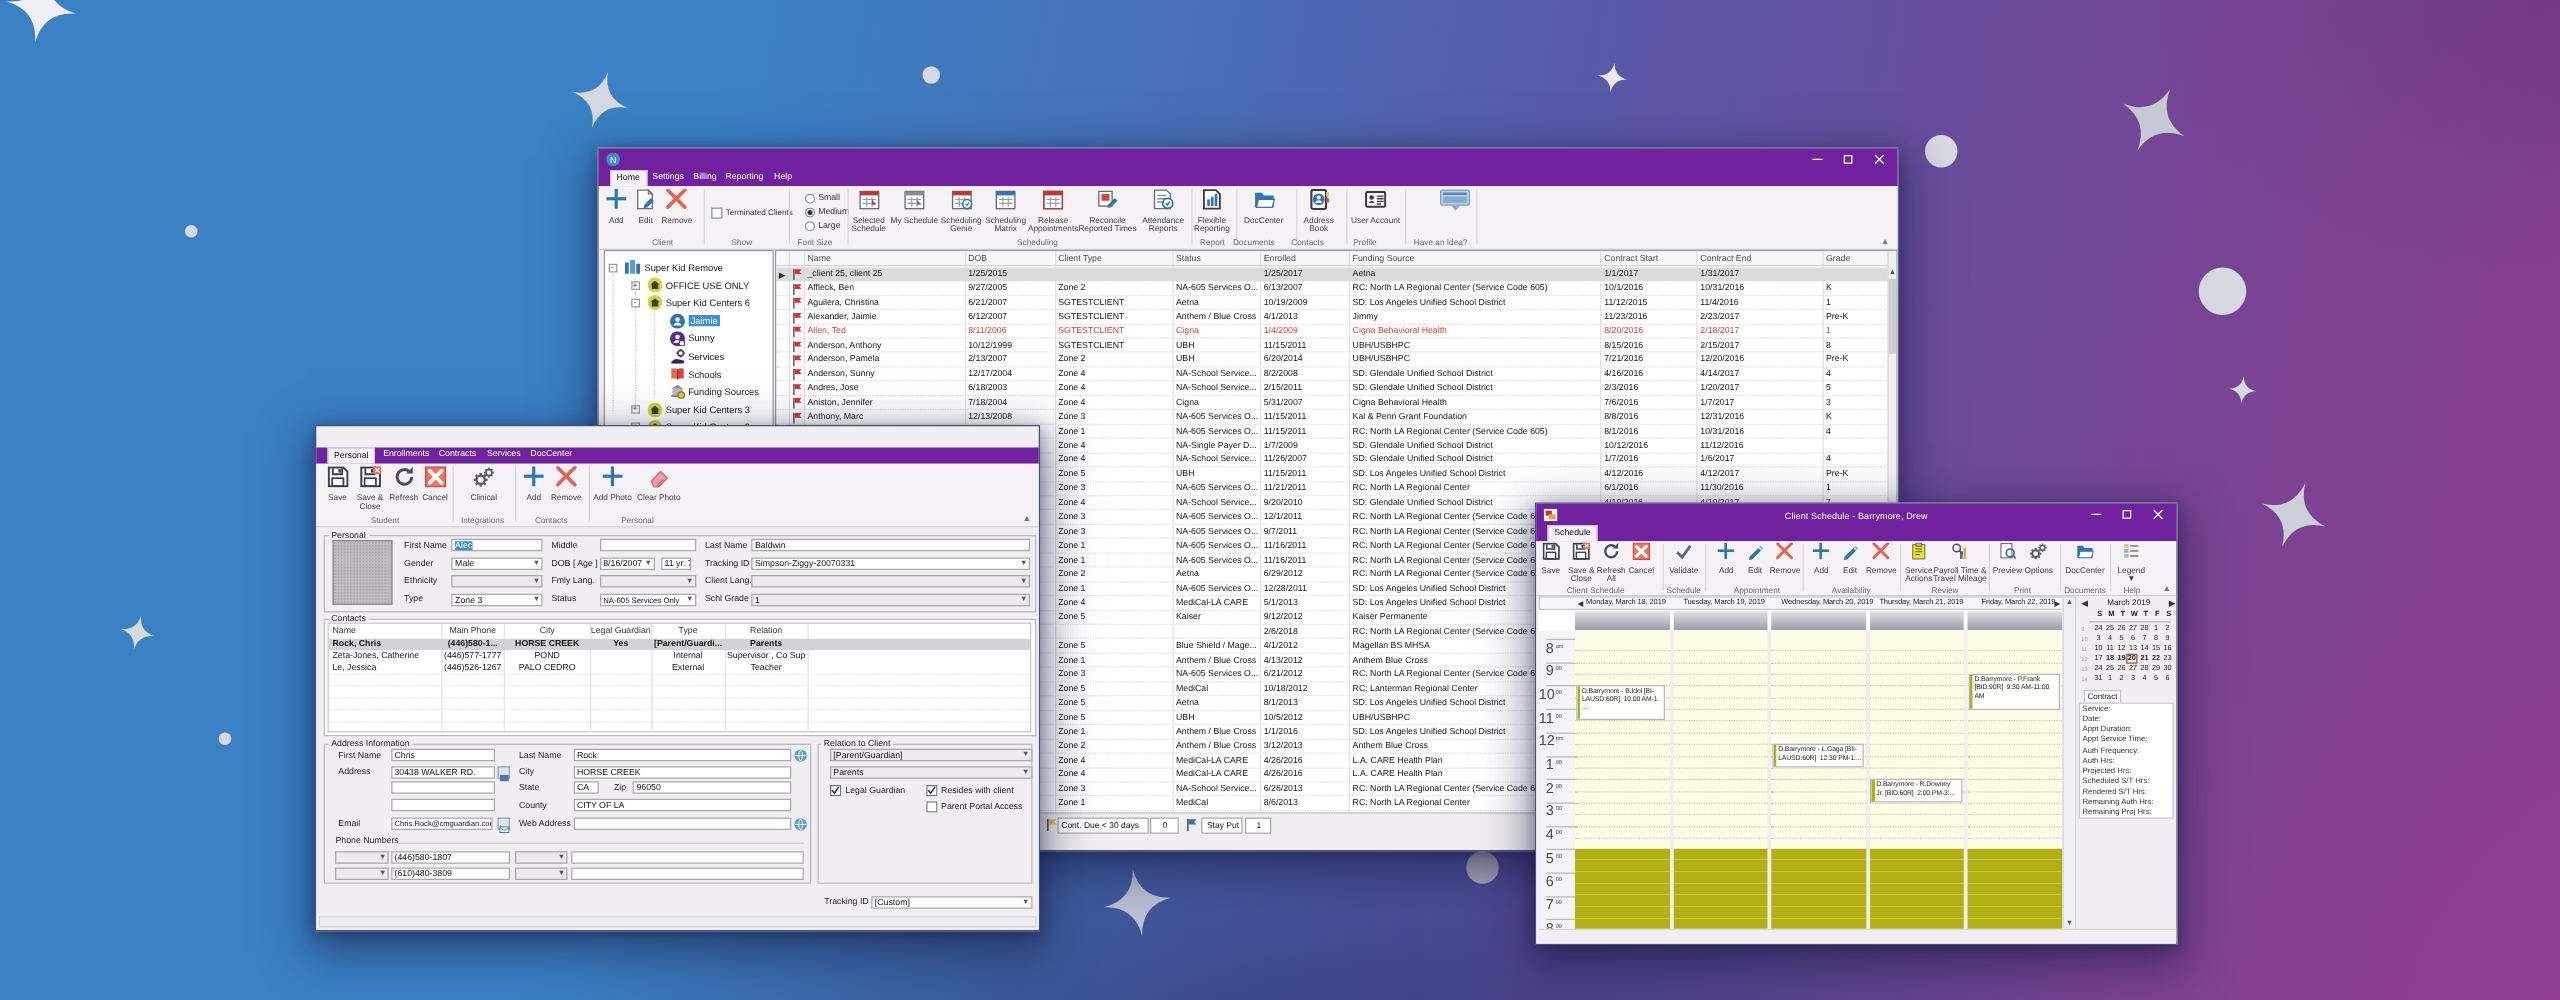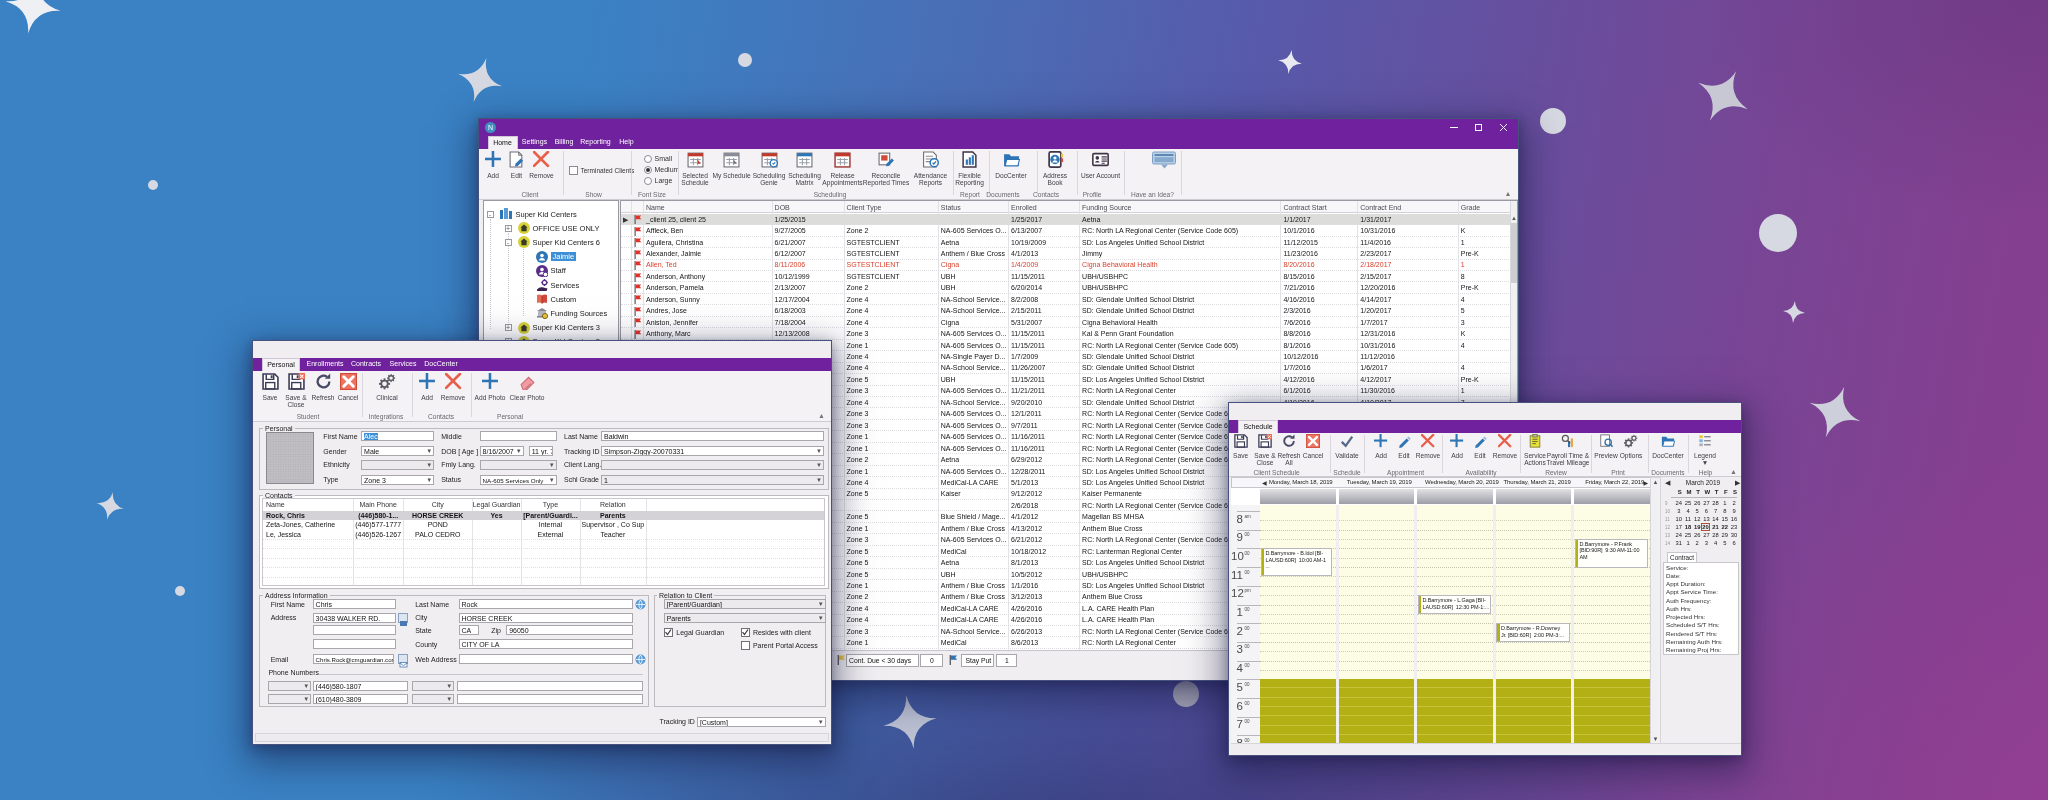--- a/index.html
+++ b/index.html
@@ -222,21 +222,21 @@
     <div class="abs" style="left:4px;top:81px;width:136px;height:451px;background:#fff;border:1px solid #9a98a0;overflow:hidden">
       <div class="abs" style="left:6.5px;top:18px;width:1px;height:110px;border-left:1px dotted #c8c8d0"></div>
       <div class="abs" style="left:24.5px;top:32px;width:1px;height:96px;border-left:1px dotted #c8c8d0"></div>
       <div class="abs" style="left:39.5px;top:46px;width:1px;height:69px;border-left:1px dotted #c8c8d0"></div>
       <div class="abs" style="left:3px;top:9.5px;width:7px;height:7px;border:1px solid #9a98a0;background:#fff;font-size:7px;line-height:5px;text-align:center;color:#555">-</div>
       <svg class="abs" style="left:15px;top:7.0px" width="13" height="12">
         <rect x="1" y="2" width="3" height="9" fill="#2e75b6"></rect>
         <rect x="5" y="0" width="4" height="11" fill="#5b9bd5"></rect>
         <rect x="10" y="3" width="3" height="8" fill="#2e75b6"></rect>
       </svg>
-      <div class="abs" style="left:32px;top:8.5px;font-size:7.5px;white-space:nowrap;color:#222;">Super Kid Centers</div>
+      <div class="abs" style="left:32px;top:8.5px;font-size:7.5px;white-space:nowrap;color:#222;">Super Kid Remove</div>
       <div class="abs" style="left:21px;top:23.7px;width:7px;height:7px;border:1px solid #9a98a0;background:#fff;font-size:7px;line-height:5px;text-align:center;color:#555">+</div>
       <svg class="abs" style="left:34px;top:21.2px" width="12" height="12">
         <circle cx="6" cy="6" r="6" fill="#d6d238"></circle>
         <path d="M6 2.6 l3.6 3 h-1 v3.6 h-5.2 v-3.6 h-1 z" fill="#3a3a28"></path>
       </svg>
       <div class="abs" style="left:49px;top:22.7px;font-size:7.5px;white-space:nowrap;color:#222;">OFFICE USE ONLY</div>
       <div class="abs" style="left:21px;top:37.9px;width:7px;height:7px;border:1px solid #9a98a0;background:#fff;font-size:7px;line-height:5px;text-align:center;color:#555">-</div>
       <svg class="abs" style="left:34px;top:35.4px" width="12" height="12">
         <circle cx="6" cy="6" r="6" fill="#d6d238"></circle>
         <path d="M6 2.6 l3.6 3 h-1 v3.6 h-5.2 v-3.6 h-1 z" fill="#3a3a28"></path>
@@ -247,36 +247,36 @@
         <circle cx="6" cy="4.6" r="1.8" fill="#fff"></circle>
         <path d="M2.8 9.4 a3.3 3.3 0 0 1 6.4 0 z" fill="#fff"></path>
       </svg>
       <div class="abs" style="left:67px;top:51.099999999999994px;font-size:7.5px;white-space:nowrap;background:#3d8fd6;color:#fff;padding:0 2px;">Jaimie</div>
       <svg class="abs" style="left:52px;top:63.8px" width="12" height="12">
         <circle cx="6" cy="6" r="6" fill="#5b2d8a"></circle>
         <circle cx="6" cy="4.6" r="1.8" fill="#fff"></circle>
         <path d="M2.8 9.4 a3.3 3.3 0 0 1 6.4 0 z" fill="#fff"></path>
         <circle cx="9.5" cy="9.5" r="2.3" fill="#fff" stroke="#5b2d8a"></circle>
       </svg>
-      <div class="abs" style="left:67px;top:65.3px;font-size:7.5px;white-space:nowrap;color:#222;">Staff</div>
+      <div class="abs" style="left:67px;top:65.3px;font-size:7.5px;white-space:nowrap;color:#222;">Sunny</div>
       <svg class="abs" style="left:52px;top:78.0px" width="12" height="12">
         <circle cx="8.5" cy="3.5" r="2.2" fill="none" stroke="#5b2d8a" stroke-width="1.3"></circle>
         <rect x="7.8" y="0" width="1.4" height="1.2" fill="#5b2d8a"></rect>
         <rect x="7.8" y="5.8" width="1.4" height="1.2" fill="#5b2d8a"></rect>
         <rect x="5.2" y="2.8" width="1.2" height="1.4" fill="#5b2d8a"></rect>
         <rect x="10.6" y="2.8" width="1.2" height="1.4" fill="#5b2d8a"></rect>
         <path d="M1 10.5 q2.5-3 5.5-2.2 l5 1.2 -.8 2.5 h-9.7 z" fill="#3a2350"></path>
       </svg>
       <div class="abs" style="left:67px;top:79.5px;font-size:7.5px;white-space:nowrap;color:#222;">Services</div>
       <svg class="abs" style="left:52px;top:92.19999999999999px" width="12" height="12">
         <path d="M6 2.5 q-2.5-1.5-5-.5 v8 q2.5-1 5 .5 z" fill="#e86a56"></path>
         <path d="M6 2.5 q2.5-1.5 5-.5 v8 q-2.5-1-5 .5 z" fill="#d0493a"></path>
         <path d="M6 2.5 v8" stroke="#a03020" stroke-width="0.8"></path>
       </svg>
-      <div class="abs" style="left:67px;top:93.69999999999999px;font-size:7.5px;white-space:nowrap;color:#222;">Custom</div>
+      <div class="abs" style="left:67px;top:93.69999999999999px;font-size:7.5px;white-space:nowrap;color:#222;">Schools</div>
       <svg class="abs" style="left:52px;top:106.39999999999999px" width="12" height="12">
         <path d="M1 4 l5-3 5 3 z" fill="#8a8a94"></path>
         <rect x="2" y="4" width="8" height="5" fill="#b9b9c4"></rect>
         <rect x="1" y="9" width="10" height="1.6" fill="#8a8a94"></rect>
         <circle cx="9" cy="9" r="2.6" fill="#e8c53d" stroke="#8a6d1a"></circle>
       </svg>
       <div class="abs" style="left:67px;top:107.89999999999999px;font-size:7.5px;white-space:nowrap;color:#222;">Funding Sources</div>
       <div class="abs" style="left:21px;top:123.1px;width:7px;height:7px;border:1px solid #9a98a0;background:#fff;font-size:7px;line-height:5px;text-align:center;color:#555">+</div>
       <svg class="abs" style="left:34px;top:120.6px" width="12" height="12">
         <circle cx="6" cy="6" r="6" fill="#d6d238"></circle>
@@ -1097,20 +1097,37 @@
     <div class="lab" style="left:499.9px;top:288px">Resides with client</div>
     <svg class="abs" style="left:487.9px;top:299.5px" width="9" height="9">
       <rect x="0.5" y="0.5" width="8" height="8" fill="#fff" stroke="#707078"></rect>
     </svg>
     <div class="lab" style="left:499.9px;top:300.5px">Parent Portal Access</div>
     <div class="lab" style="left:406.4px;top:377.3px;font-size:7px">Tracking ID</div>
     <div class="fld" style="left:443.9px;top:375.8px;width:128.7px;height:10px">[Custom]<span class="da">▼</span></div>
     <div class="abs" style="left:2px;bottom:2.5px;width:574px;height:9px;background:#ecebee;border:1px solid #d8d5da"></div>
   </div>
 <div class="win" id="w3" style="left:1228px;top:402px;width:514px;height:354px">
+    <div class="tbar">
+      <div class="tt">Client Schedule - Barrymore, Drew</div>
+      <svg class="abs" style="left:6px;top:3.5px" width="11" height="10">
+        <rect x="0" y="0" width="11" height="10" fill="#f4f2f5"></rect>
+        <rect x="1.5" y="1.5" width="5" height="4" fill="#c0392b"></rect>
+        <rect x="4" y="4.5" width="5.5" height="4" fill="#e8a33d"></rect>
+      </svg>
+      <div class="wbtn" style="right:52px">
+        <div style="position:absolute;left:8px;top:8px;width:8px;height:1px;background:#fff"></div>
+      </div>
+      <div class="wbtn" style="right:27px">
+        <div style="position:absolute;left:8px;top:5px;width:7px;height:7px;border:1px solid #fff"></div>
+      </div>
+      <div class="wbtn" style="right:3px"><svg width="24" height="17">
+          <path d="M9 5 l7 7 M16 5 l-7 7" stroke="#fff" stroke-width="1"></path>
+        </svg></div>
+    </div>
     <div class="tabrow" style="top:17px;height:12.5px">
       <div class="rtab sel" style="left:9px;width:40px;line-height:12.5px">Schedule</div>
     </div>
     <div class="ribbon" style="top:29.5px;height:44.5px">
       <div class="rbtn" style="left:-0.40000000000000036px;top:1px;width:24px"><svg width="14" height="14" viewBox="0 0 16 16">
           <path d="M1 1 h11 l3 3 v11 h-14 z" fill="#fff" stroke="#3c3b55" stroke-width="1.5"></path>
           <path d="M4 1.5 v4.5 h7 v-4.5" fill="none" stroke="#3c3b55" stroke-width="1.4"></path>
           <rect x="8.2" y="2.2" width="1.8" height="2.6" fill="#3c3b55"></rect>
           <rect x="3.5" y="9" width="8.5" height="6" fill="none" stroke="#3c3b55" stroke-width="1.3"></rect>
         </svg><div class="lbl">Save</div></div>

